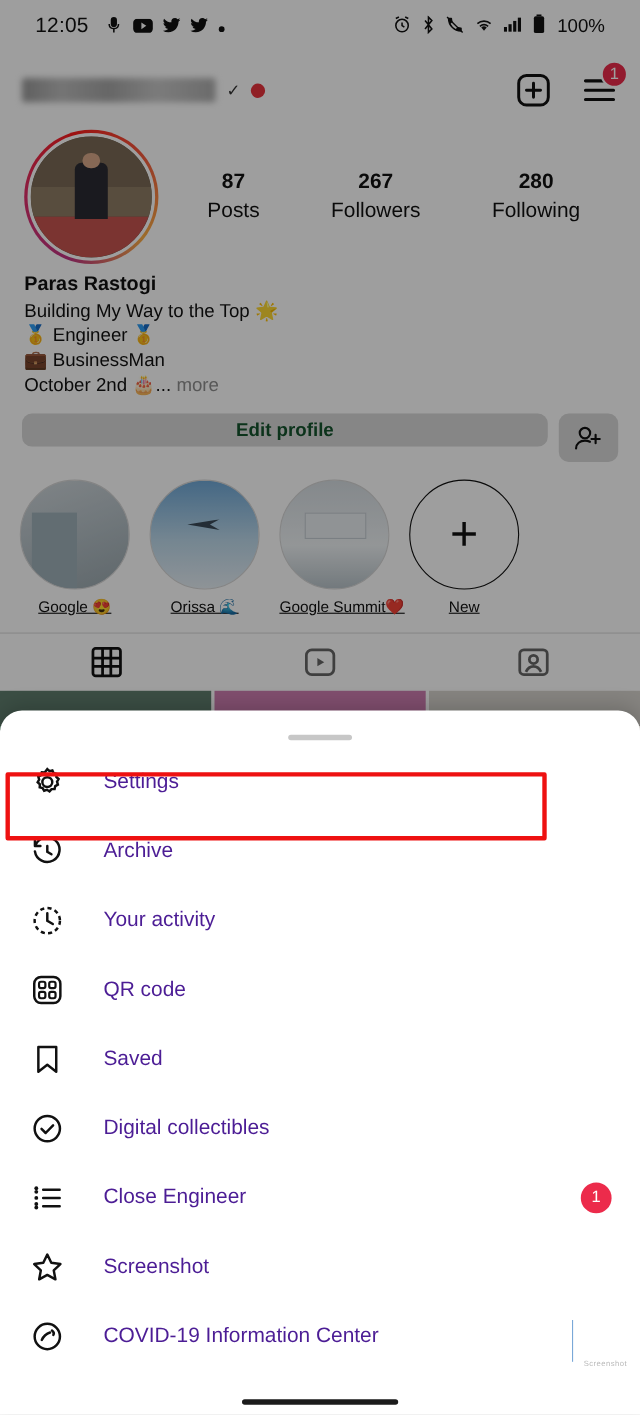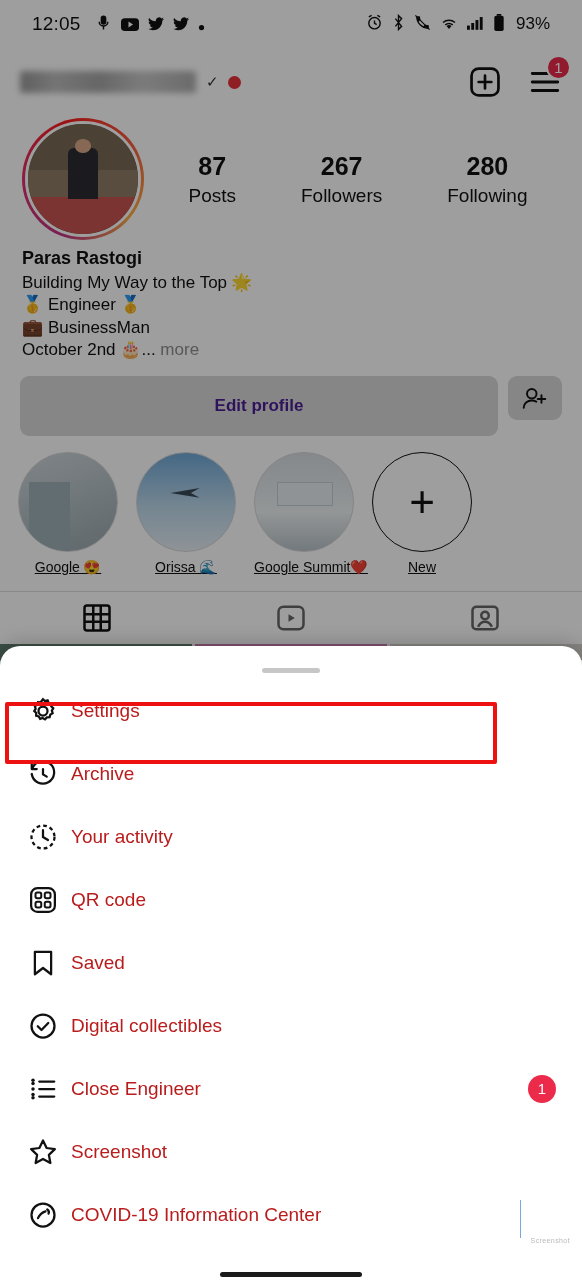--- a/index.html
+++ b/index.html
@@ -100,34 +100,34 @@
   .av-bgmid { position:absolute; left:0; top:42%; width:100%; height:24%; background:#8f7c64; }
   .av-bgbot { position:absolute; left:0; top:66%; width:100%; height:34%; background:#c7544f; }
   .av-person { position:absolute; left:36%; top:22%; width:28%; height:46%; background:#2b2b33; border-radius:6px 6px 0 0; }
   .av-head { position:absolute; left:43%; top:14%; width:14%; height:12%; background:#d8a98a; border-radius:50%; }
 
   .stats {
     display: flex; flex: 1; justify-content: space-around;
     margin-left: 12px;
   }
   .stat { text-align: center; }
-  .stat .num { font-size: 25px; font-weight: bold; color: #111; }
+  .stat .num { font-size: 19px; font-weight: bold; color: #111; }
   .stat .lbl { font-size: 19px; color: #111; margin-top: 4px; }
 
   
   .bio { padding: 8px 22px 0 22px; color: #111; }
   .bio .name { font-size: 18px; font-weight: bold; margin-bottom: 3px; }
   .bio .line { font-size: 17px; line-height: 1.32; }
   .bio .more { color: #8e8e8e; }
 
   
   .btn-row { display: flex; gap: 10px; padding: 14px 20px 0 20px; }
   .btn-edit {
-    flex: 1; height: 60px; border-radius: 9px;
-    background: #d8d8d8; color: #4c1d95;
+    flex: 1; height: 30px; border-radius: 9px;
+    background: #d8d8d8; color: #14532d;
     display: flex; align-items: center; justify-content: center;
     font-size: 17px; font-weight: bold;
   }
   .btn-adduser {
     width: 54px; height: 44px; border-radius: 9px;
     background: #d8d8d8;
     display: flex; align-items: center; justify-content: center;
   }
 
   
@@ -185,22 +185,22 @@
     height: 63px;
     padding: 0 24px;
     position: relative;
   }
   .menu-icon {
     width: 38px; height: 38px;
     display: flex; align-items: center; justify-content: center;
     flex: none;
   }
   .menu-label {
-    margin-left: 9px;
-    font-size: 19px; color: #b91c1c;
+    margin-left: 32px;
+    font-size: 19px; color: #4c1d95;
   }
   .menu-badge {
     position: absolute; right: 26px;
     width: 28px; height: 28px; border-radius: 50%;
     background: #ec2b4b; color: #fff;
     font-size: 15px; display: flex; align-items: center; justify-content: center;
   }
   #highlight-box {
     position: absolute; left: 5px; top: 56px;
     width: 492px; height: 62px;
@@ -295,21 +295,21 @@
               <rect x="10" y="4.5" width="3.4" height="11.5" fill="#111"></rect>
               <rect x="15" y="1" width="3.4" height="15" fill="#111"></rect>
             </svg>
         </span>
         <span class="sicon">
           <svg width="12" height="18" viewBox="0 0 12 20">
               <rect x="3.5" y="0" width="5" height="2" fill="#111"></rect>
               <rect x="0.8" y="2" width="10.4" height="17" rx="2" fill="#111"></rect>
             </svg>
         </span>
-        <span class="battpct">93%</span>
+        <span class="battpct">100%</span>
       </span>
     </div>
 
     <div class="profile-header">
       <div class="username-blur"></div>
       <span class="verify-tick">✓</span>
       <span class="red-dot"></span>
       <div class="header-actions">
         <div class="icon-btn">
           <svg width="34" height="34" viewBox="0 0 24 24">

